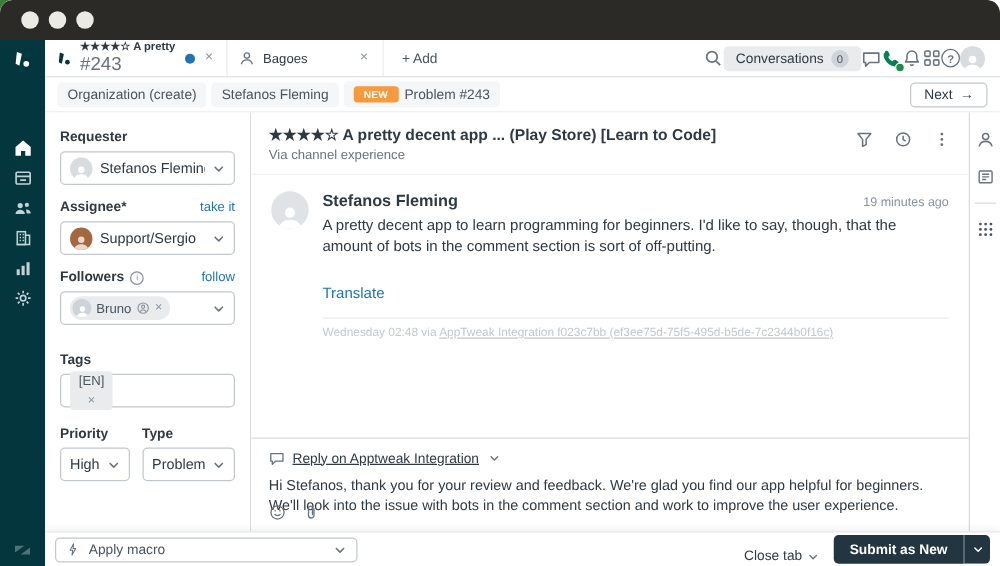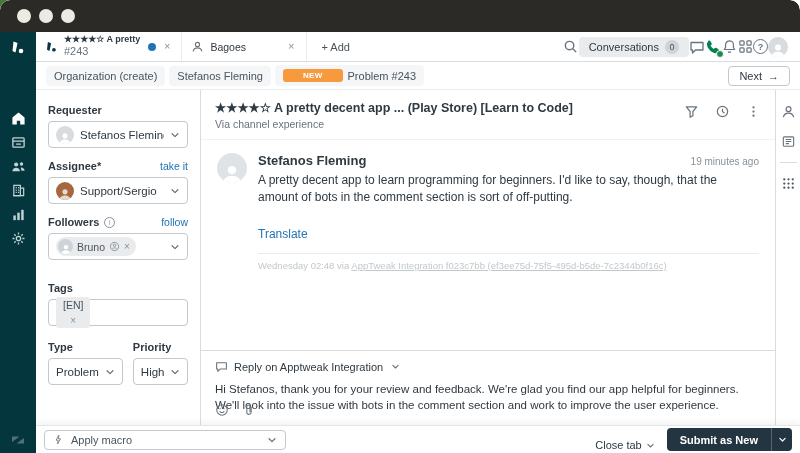--- a/index.html
+++ b/index.html
@@ -25,38 +25,38 @@
   .rail-icon.active { color:#ffffff; }
   .rail-bottom { position:absolute; bottom:5px; left:0; width:36px; display:flex; justify-content:center; color:#52707a; }
 
   
   .tabbar { position:absolute; top:32px; left:36px; right:0; height:30px; background:#fff; border-bottom:1px solid var(--border, #d8dcde); display:flex; align-items:stretch; }
   .tab { display:flex; align-items:center; gap:6px; padding:0 9px; border-right:1px solid #e9ebed; }
   .tab-glyph { color:#03363d; display:flex; }
   .tab-person { color:#68737d; display:flex; }
   .tab-text { line-height:1.25; overflow:hidden; max-width:78px; }
   .tab-title { font-size:9px; font-weight:bold; color:#2f3941; white-space:nowrap; }
-  .tab-sub { font-size:11px; color:#68737d; }
+  .tab-sub { font-size:15px; color:#68737d; }
   .unread-dot { width:8px; height:8px; border-radius:50%; background:var(--accent-blue, #1f73b7); flex:none; }
   .tab-close { color:#87929d; font-size:11px; line-height:1; padding:2px; }
   .tab2-title { font-size:10.5px; color:#2f3941; margin-right:34px; }
   .add-tab { display:flex; align-items:center; padding:0 15px; font-size:11px; color:#49545c; }
   .tabbar-right { margin-left:auto; display:flex; align-items:center; padding-right:12px; }
   .topicon { width:16px; height:16px; color:#68737d; position:relative; display:flex; align-items:center; justify-content:center; }
   .conversations-pill { display:flex; align-items:center; gap:6px; background:#e9ebed; border-radius:4px; padding:3px 10px; font-size:11px; color:#2f3941; }
   .conv-badge { background:#cdd3d8; border-radius:50%; width:14px; height:14px; font-size:9px; display:flex; align-items:center; justify-content:center; color:#49545c; }
   .presence { position:absolute; right:-3px; bottom:-3px; width:8px; height:8px; border-radius:50%; background:var(--presence-green, #1f8a4c); border:1.5px solid #fff; }
   .help-circle { width:15px; height:15px; border:1.5px solid #68737d; border-radius:50%; font-size:9px; font-weight:bold; color:#68737d; display:flex; align-items:center; justify-content:center; }
   .avatar-top { width:20px; height:20px; border-radius:50%; background:#d8dcde; overflow:hidden; display:flex; align-items:flex-end; justify-content:center; }
 
   
   .breadcrumbbar { position:absolute; top:62px; left:36px; right:0; height:28px; background:#fff; border-bottom:1px solid #e9ebed; display:flex; align-items:center; gap:4px; padding:0 10px; }
   .crumb { background:#f4f6f8; border-radius:4px; padding:4px 8px; font-size:11px; color:#49545c; white-space:nowrap; }
   .crumb-ticket { display:flex; align-items:center; gap:5px; }
-  .new-badge { background:var(--badge-new, #f79a3e); color:#fff; font-size:8px; font-weight:bold; padding:2px 20px; border-radius:3px; letter-spacing:.3px; }
+  .new-badge { background:var(--badge-new, #f79a3e); color:#fff; font-size:8px; font-weight:bold; padding:2px 8px; border-radius:3px; letter-spacing:.3px; }
   .next-btn { margin-left:auto; border:1px solid #c2c8cc; border-radius:4px; padding:3px 10px; font-size:11px; color:#2f3941; display:flex; gap:6px; align-items:center; background:#fff; }
 
   
   .sidepanel { position:absolute; top:90px; left:36px; width:165px; bottom:28px; border-right:1px solid var(--border, #d8dcde); background:#fff; padding:14px 12px 0; overflow:hidden; }
   .field { margin-bottom:12px; }
   .label-row { display:flex; align-items:center; margin-bottom:5px; }
   .field-label { font-size:11px; font-weight:bold; color:#2f3941; display:flex; align-items:center; }
   .field-action { margin-left:auto; font-size:10.5px; color:var(--link, #1f73b7); }
   .info-icon { width:11px; height:11px; border:1px solid #87929d; border-radius:50%; font-size:7px; color:#87929d; display:inline-flex; align-items:center; justify-content:center; margin-left:5px; font-weight:normal; }
   .select { border:1px solid #c2c8cc; border-radius:4px; height:27px; display:flex; align-items:center; gap:6px; padding:0 7px; background:#fff; }
@@ -87,21 +87,21 @@
   .msg-toprow { display:flex; align-items:baseline; }
   .msg-author { font-size:13px; font-weight:bold; color:#2f3941; }
   .msg-time { margin-left:auto; font-size:10px; color:#87929d; }
   .msg-body { font-size:12px; color:#2f3941; line-height:1.45; margin-top:4px; max-width:545px; }
   .translate-link { display:inline-block; font-size:12px; color:var(--link, #1f73b7); margin-top:20px; }
   .msg-divider { border-top:1px solid #e9ebed; margin-top:11px; }
   .msg-meta { font-size:9.5px; color:#c2c8cc; margin-top:6px; white-space:nowrap; overflow:hidden; }
   .msg-meta .meta-link { text-decoration:underline; color:#c2c8cc; }
 
   .reply { position:absolute; left:0; right:0; bottom:0; height:75px; border-top:1px solid var(--border, #d8dcde); padding:9px 14px 0; background:#fff; }
-  .reply-header { display:flex; align-items:center; gap:6px; font-size:11px; color:#2f3941; }
+  .reply-header { display:flex; align-items:center; gap:6px; font-size:11px; color:#2f3941;text-decoration:underline; }
   .reply-bubble { color:#68737d; display:flex; }
   .reply-body { font-size:11.5px; color:#2f3941; line-height:1.4; margin-top:8px; max-width:560px; }
   .reply-tools { position:absolute; bottom:8px; left:14px; display:flex; gap:13px; color:#68737d; }
   .reply-tools .ricon { width:14px; height:14px; display:flex; }
 
   
   .rightrail { position:absolute; top:90px; right:0; width:25px; bottom:28px; background:#fff; border-left:1px solid var(--border, #d8dcde); display:flex; flex-direction:column; align-items:center; padding-top:14px; gap:15px; color:#68737d; }
   .rricon { width:15px; height:15px; display:flex; }
   .rail-divider { width:17px; border-top:1px solid var(--border, #d8dcde); margin:-2px 0; }
   .apps-icon { color:#49545c; }
@@ -359,37 +359,37 @@
         <span class="chip chip-square">
           <span>[EN]</span>
           <span class="chip-close">×</span>
         </span>
       </div>
     </div>
 
     <div class="two-col">
       <div class="col">
         <div class="label-row">
-          <span class="field-label">Type</span>
+          <span class="field-label">Priority</span>
         </div>
         <div class="select">
-          <span class="select-value">Problem</span>
+          <span class="select-value">High</span>
           <span class="chev">
             <svg width="10" height="10" viewBox="0 0 12 12">
                 <path d="M2.5 4.5 6 8l3.5-3.5" fill="none" stroke="currentColor" stroke-width="1.5" stroke-linecap="round" stroke-linejoin="round"></path>
               </svg>
           </span>
         </div>
       </div>
       <div class="col">
         <div class="label-row">
-          <span class="field-label">Priority</span>
+          <span class="field-label">Type</span>
         </div>
         <div class="select">
-          <span class="select-value">High</span>
+          <span class="select-value">Problem</span>
           <span class="chev">
             <svg width="10" height="10" viewBox="0 0 12 12">
                 <path d="M2.5 4.5 6 8l3.5-3.5" fill="none" stroke="currentColor" stroke-width="1.5" stroke-linecap="round" stroke-linejoin="round"></path>
               </svg>
           </span>
         </div>
       </div>
     </div>
   </div>
 

